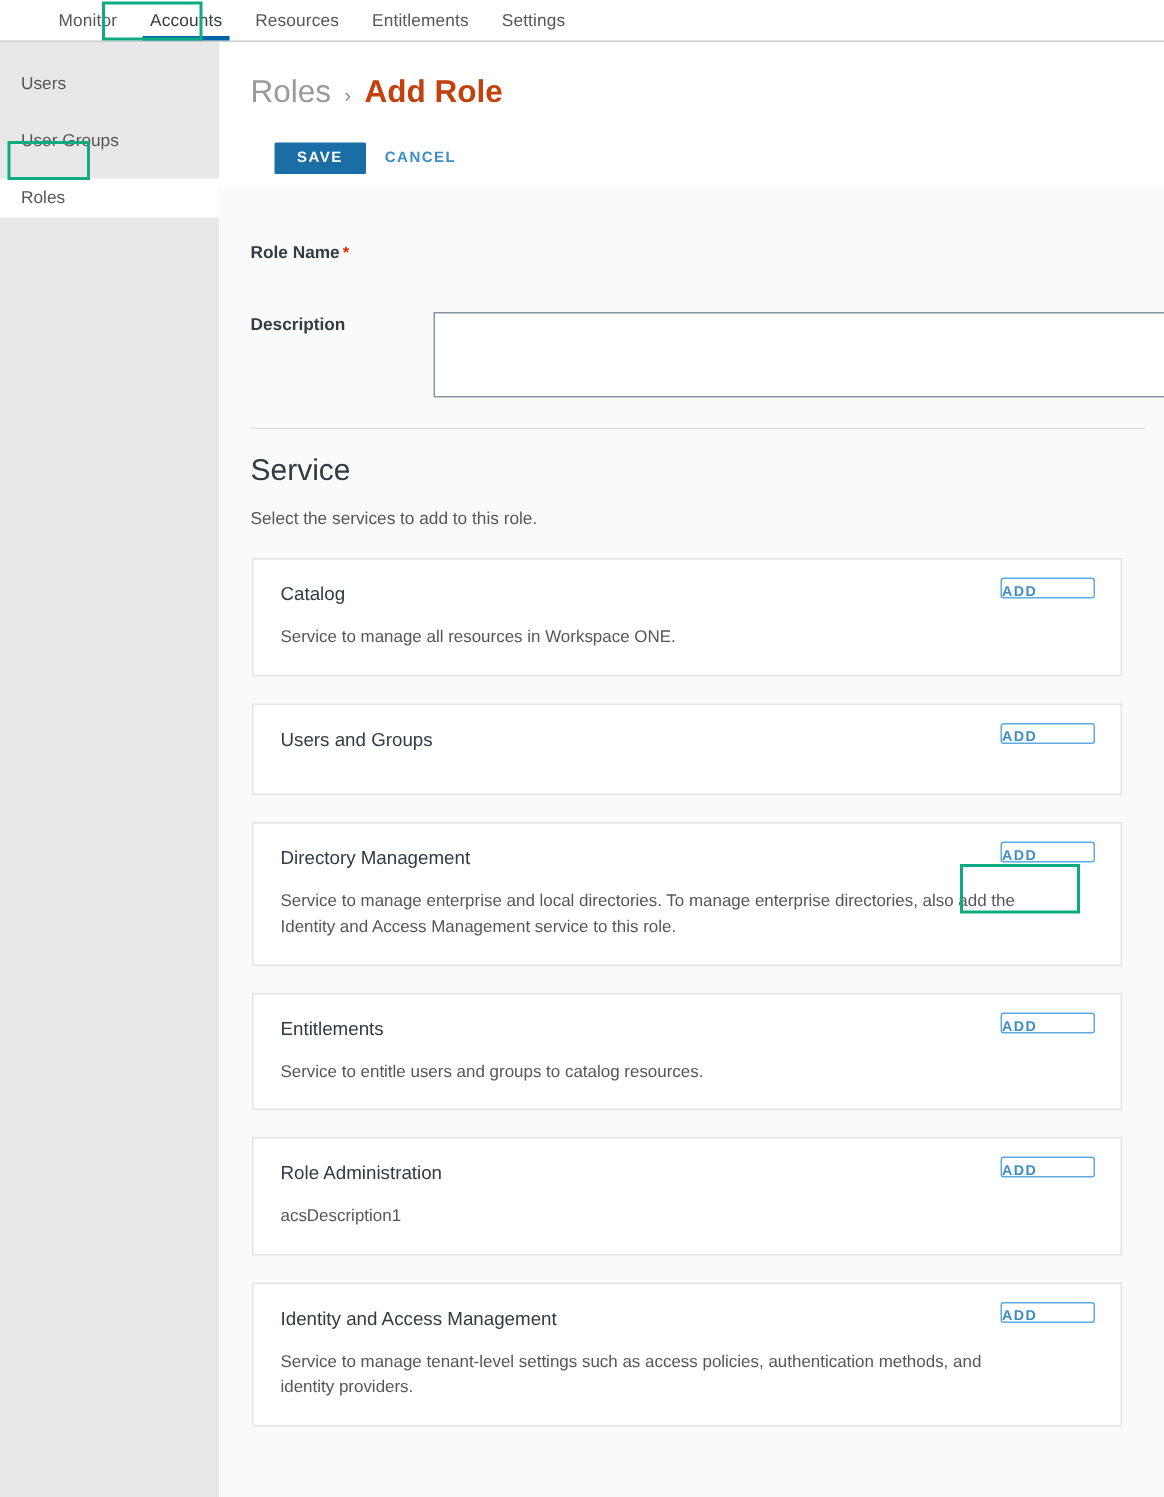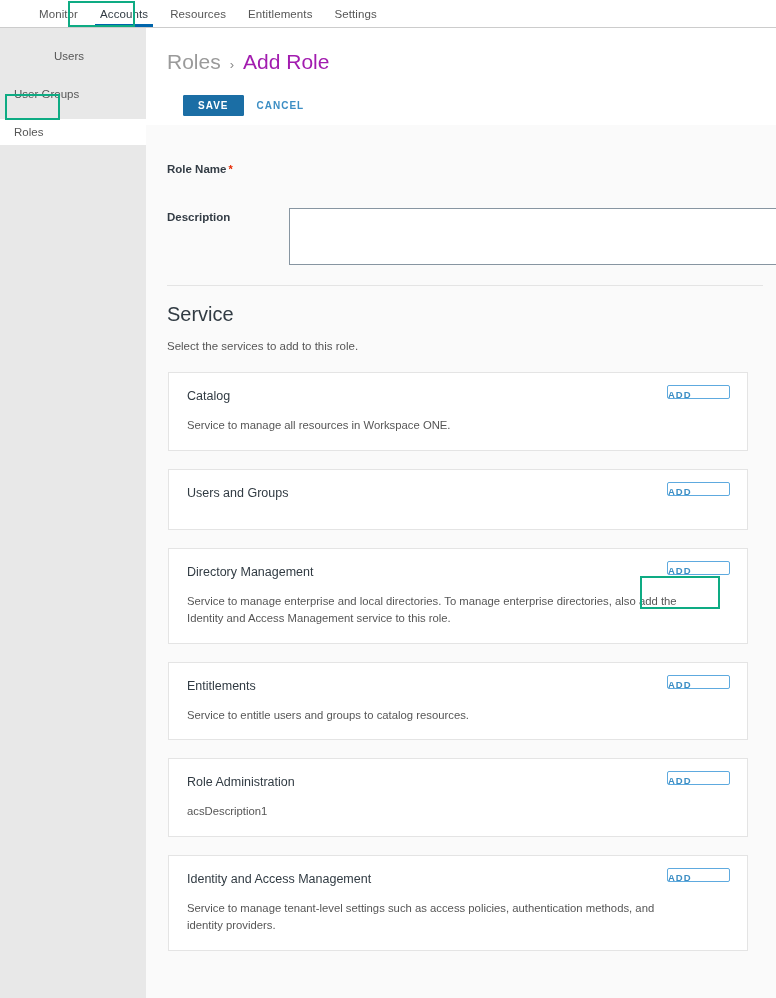--- a/index.html
+++ b/index.html
@@ -84,21 +84,21 @@
   }
   .side-item {
     height: 26px;
     display: flex;
     align-items: center;
     padding-left: 14px;
     font-size: 11.5px;
     color: #565656;
     cursor: pointer;
   }
-  .side-item.first { margin-top: 15px; margin-left: 40px; }
+  .side-item.first { margin-top: 15px; }
   .side-item.spaced { margin-top: 12px; }
   .side-item.selected {
     background: #ffffff;
     color: #565656;
     margin-top: 12px;
   }
 
   
   .content-header {
     position: absolute;
@@ -119,22 +119,22 @@
     font-weight: 300;
     color: #9a9a9a;
     cursor: pointer;
   }
   .bc-sep {
     font-size: 13px;
     color: #8a8a8a;
   }
   .bc-current {
     font-size: 21px;
-    font-weight: 400;
-    color: #a21caf;
+    font-weight: 700;
+    color: #c2410c;
   }
   .action-bar {
     position: absolute;
     left: 21px; top: 67px;
     display: flex;
     align-items: center;
     gap: 11px;
     padding-left: 16px;
   }
   .btn-save {

